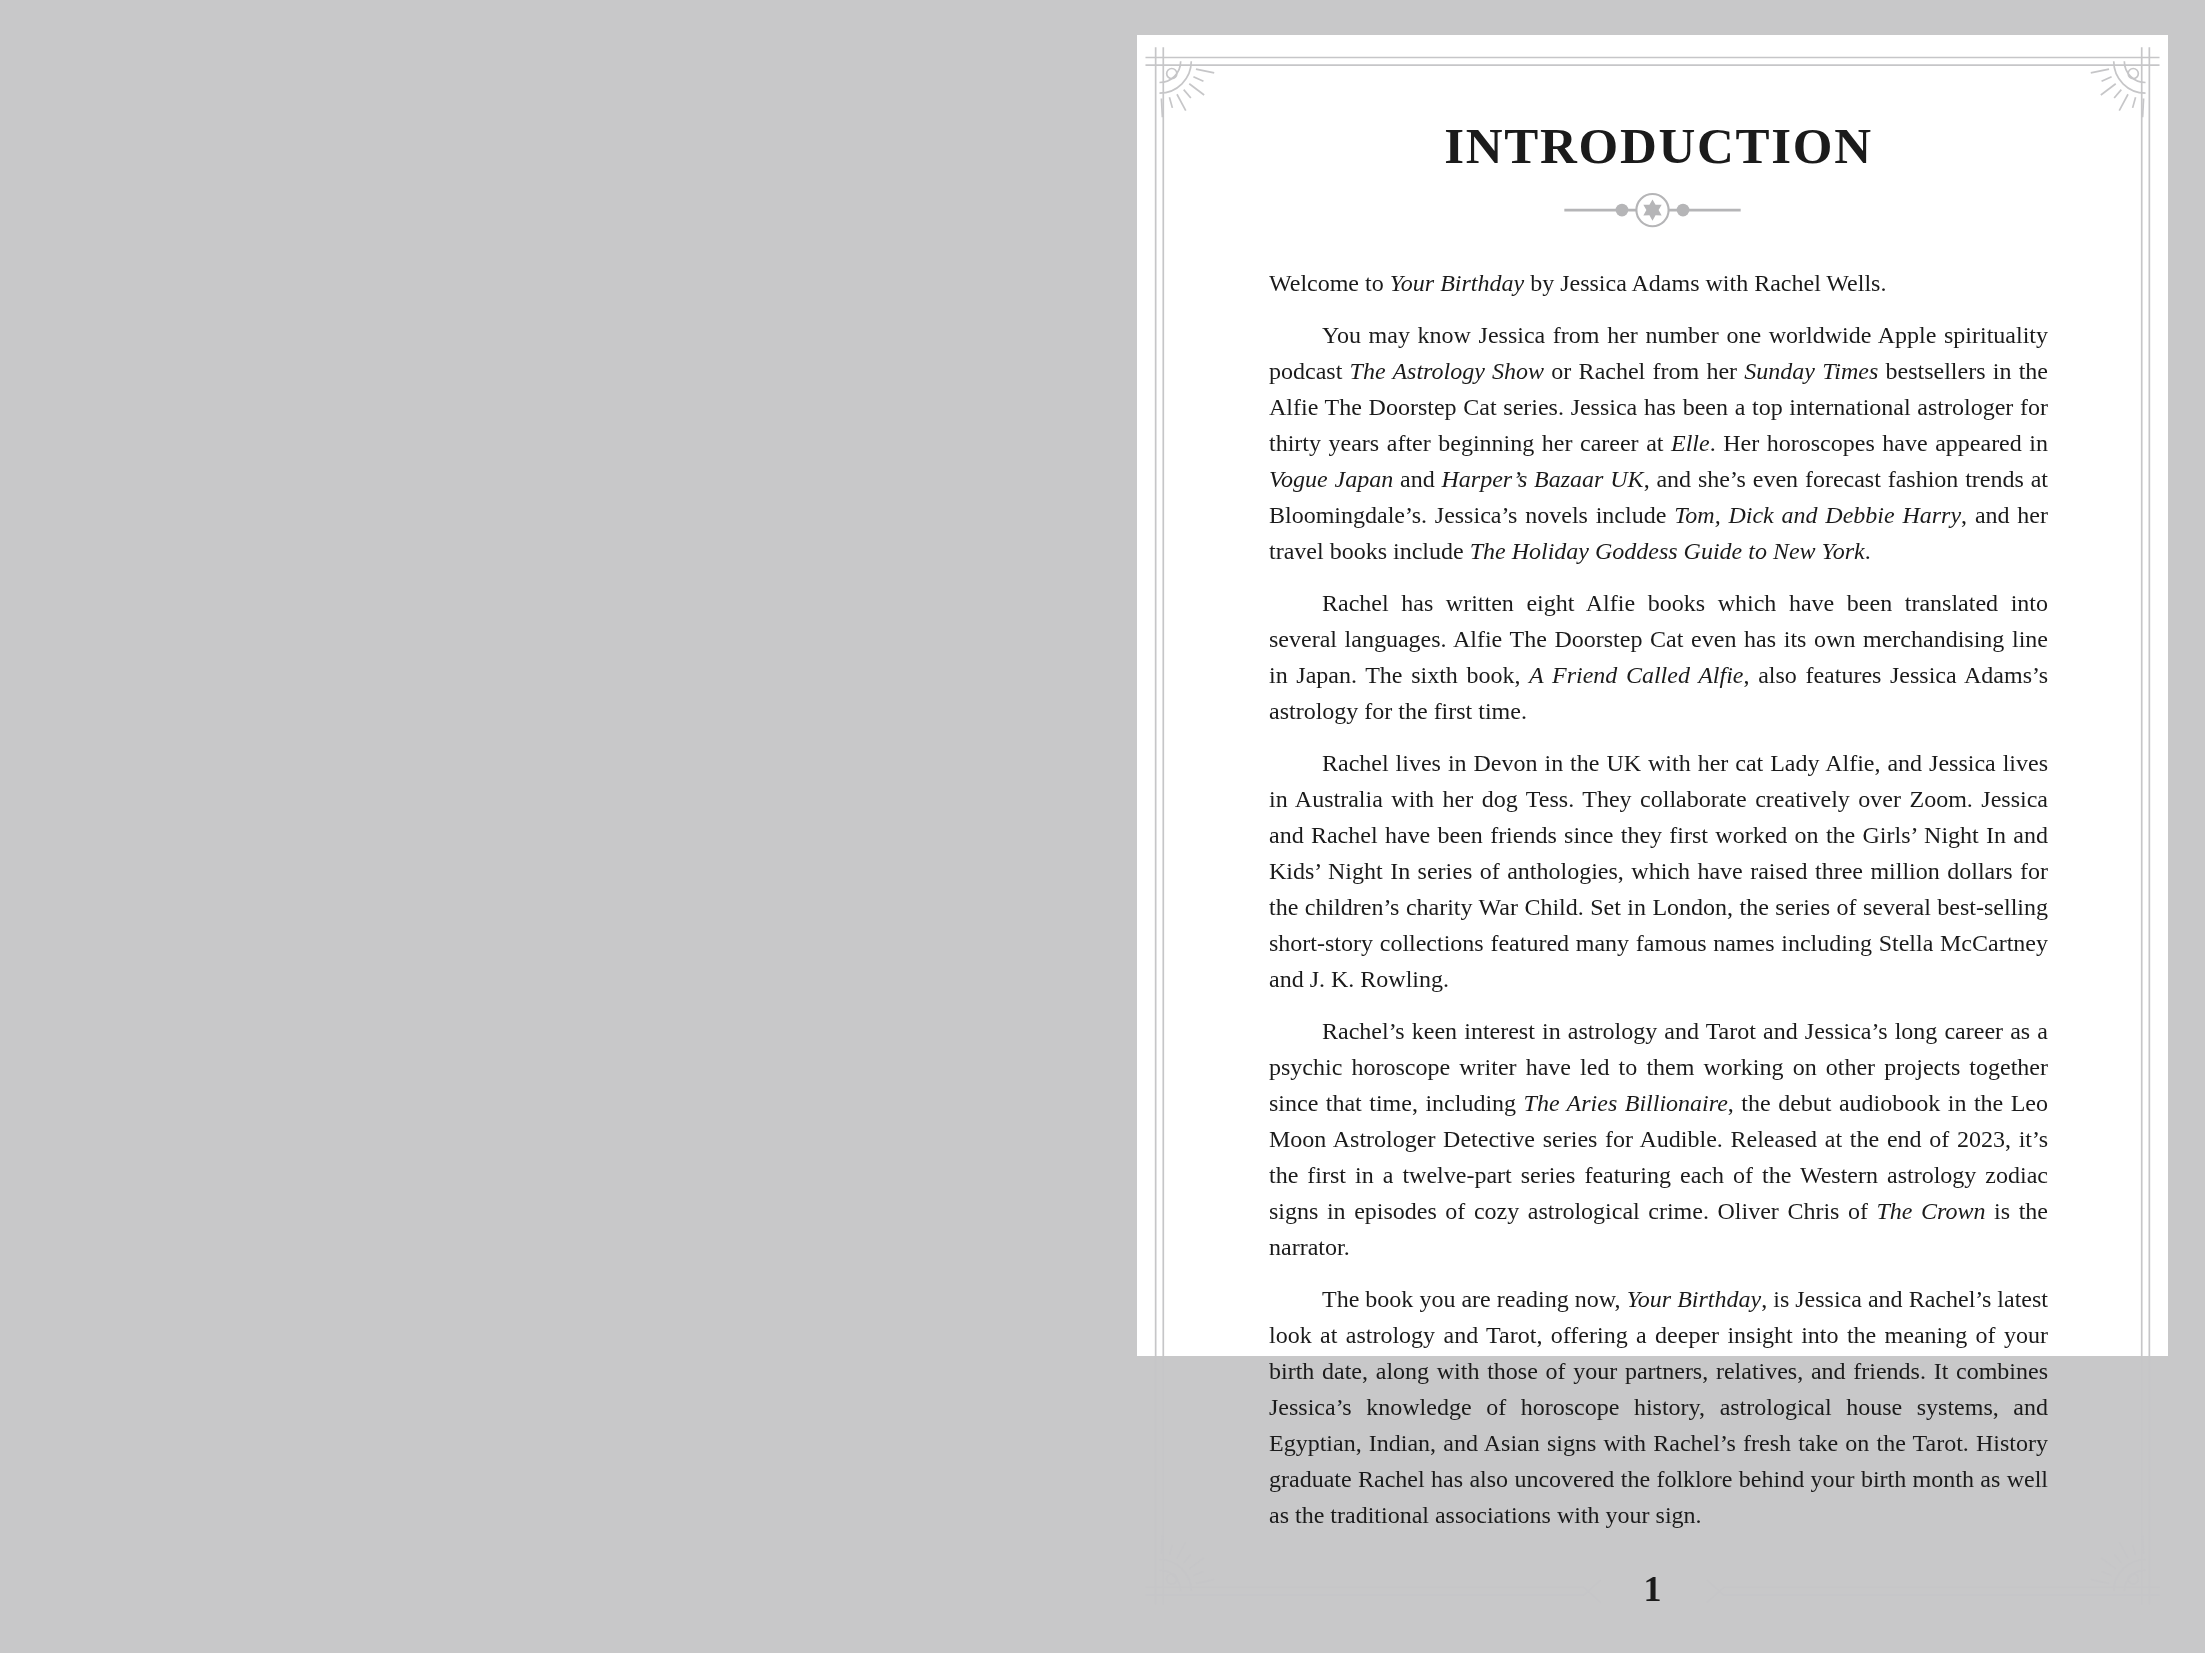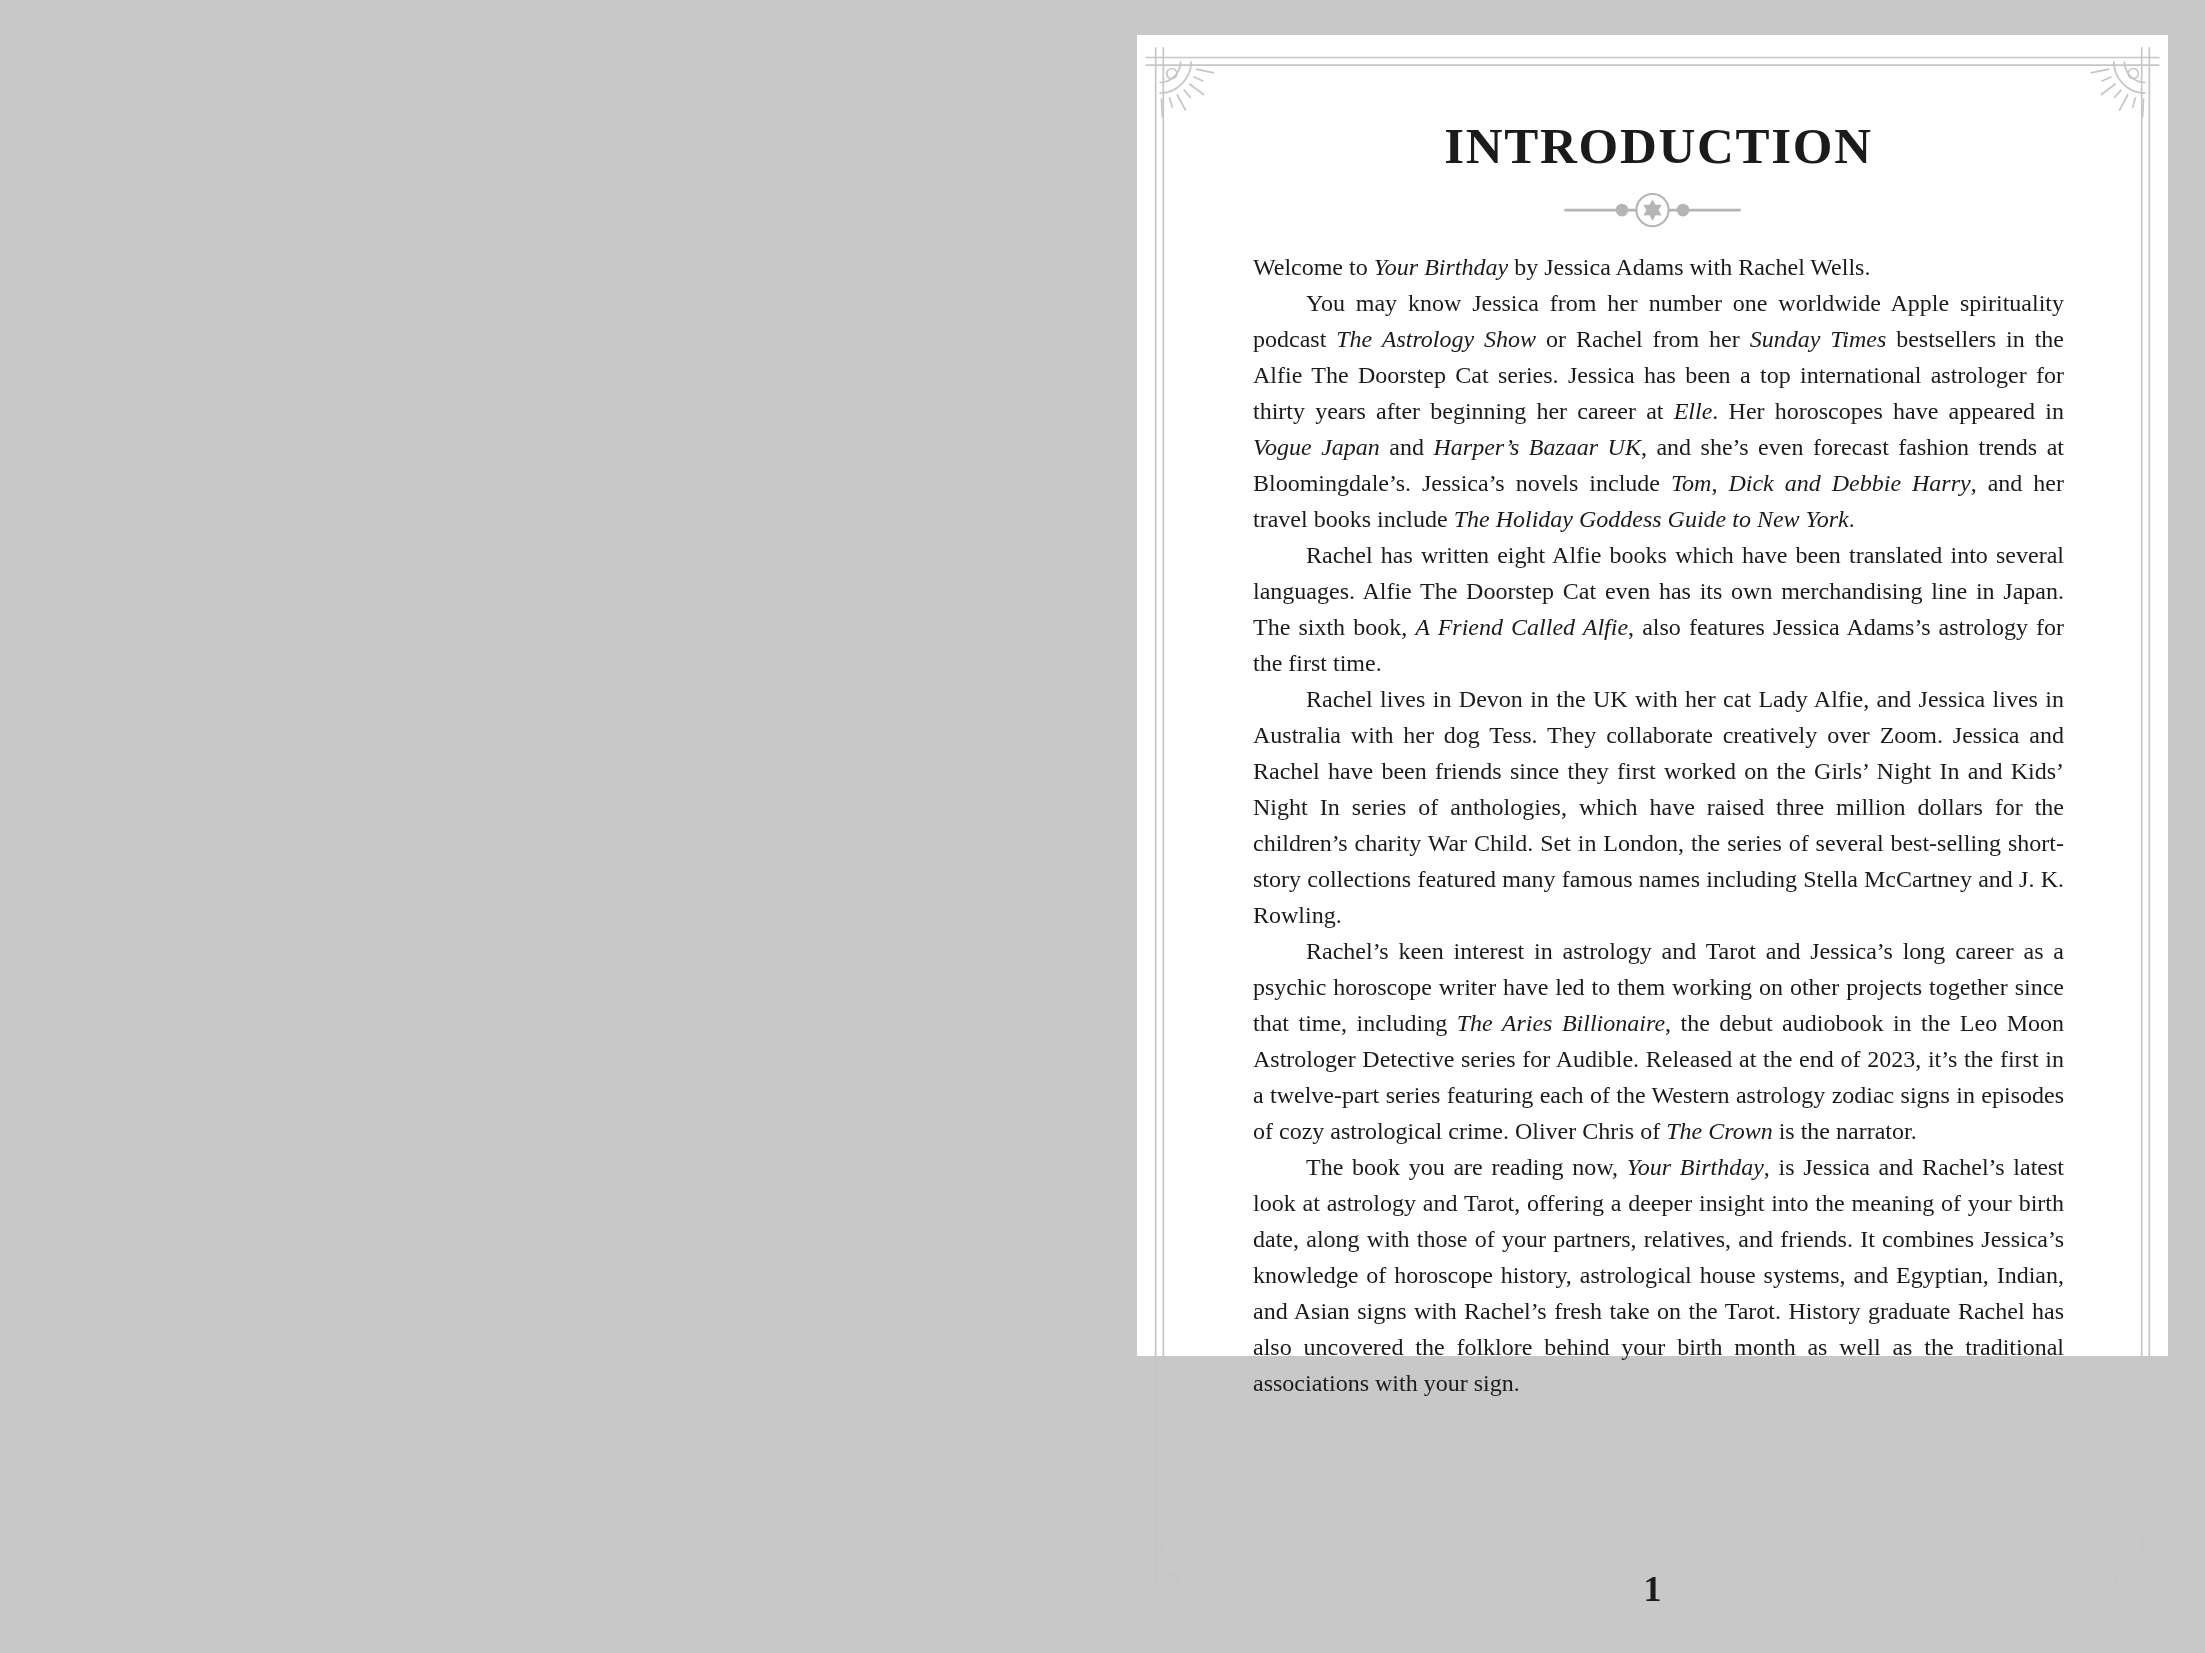--- a/index.html
+++ b/index.html
@@ -63,21 +63,21 @@
   }
   .body-text {
     position: absolute;
     left: 116px; top: 214px;
     width: 811px;
     font-size: 24px;
     line-height: 36px;
     text-align: justify;
     color: var(--text-color, #1b1b1b);
   }
-  .body-text p { margin: 0; }
+  .body-text p { margin: 16px; }
   .body-text p.indent { text-indent: 53px; }
   .body-text em { font-style: italic; }
   .page-number {
     position: absolute;
     left: 0; top: 1535px;
     width: 100%;
     text-align: center;
     font-family: "Liberation Serif", serif;
     font-weight: bold;
     font-size: 36px;

